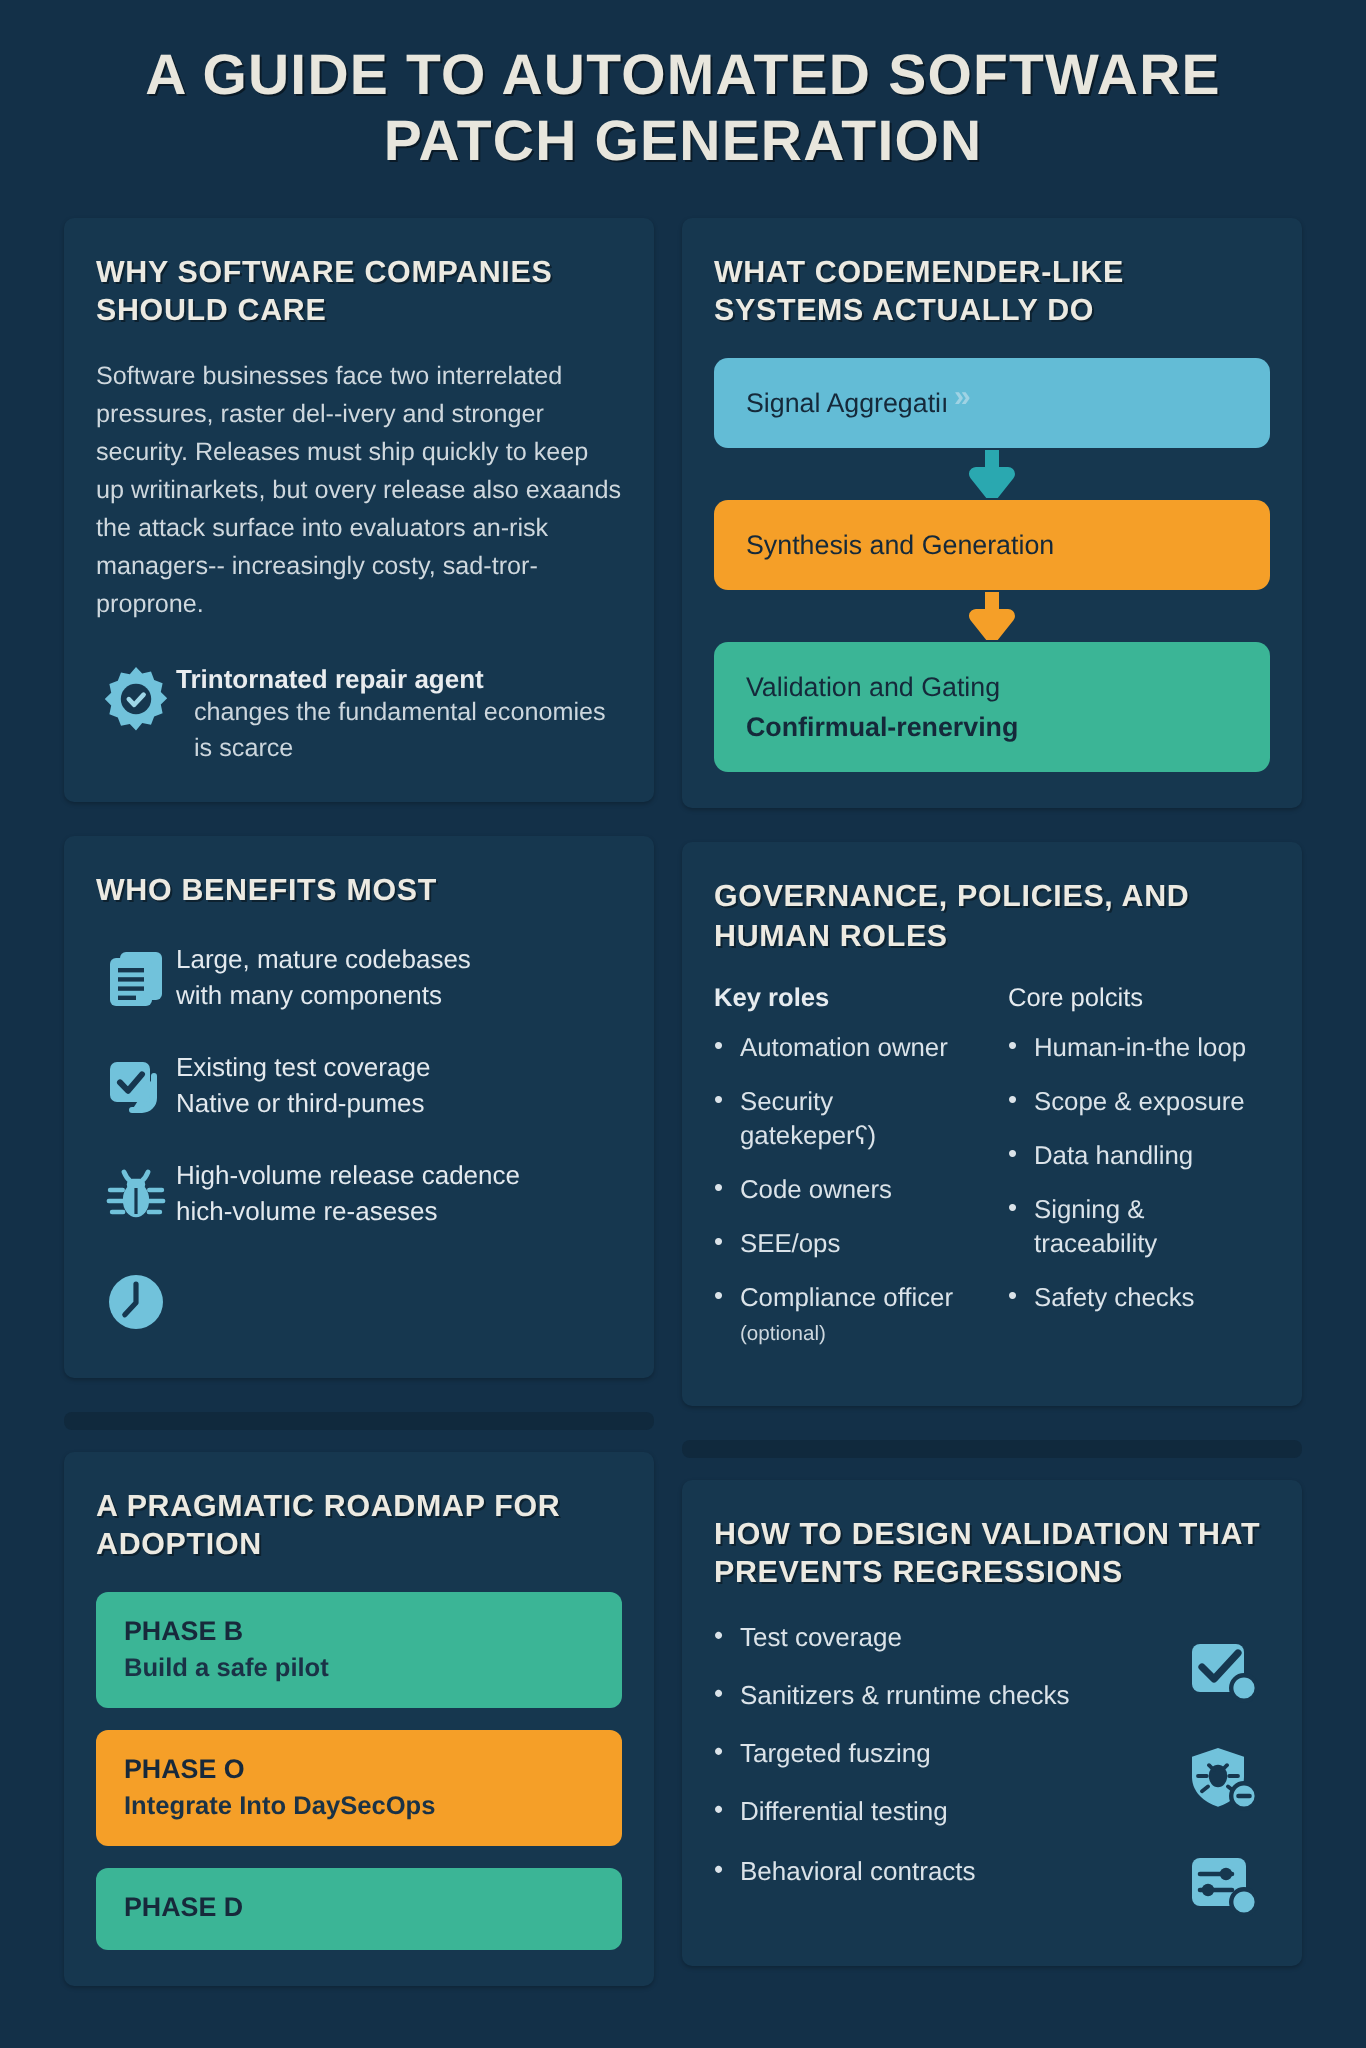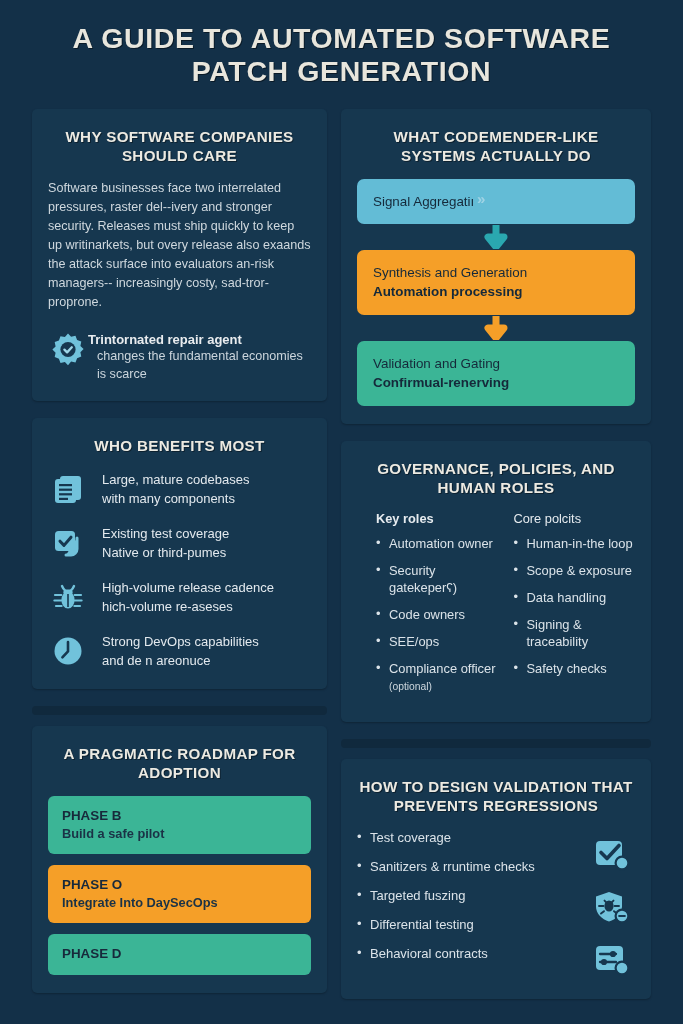--- a/index.html
+++ b/index.html
@@ -59,21 +59,20 @@
 
   h2.sec {
     font-size: 15.2px;
     font-weight: bold;
     line-height: 1.28;
     color: #eceae2;
     letter-spacing: 0.35px;
     text-transform: uppercase;
     text-shadow: 1px 1px 0 rgba(0,0,0,0.4);
     margin-bottom: 13px;
-    text-align: center;
   }
 
   p.body {
     font-size: 12.6px;
     line-height: 1.52;
     color: #cfd8de;
   }
 
   
   .hl {
@@ -131,42 +130,41 @@
     height: 26px;
     display: flex;
     align-items: center;
     justify-content: center;
   }
   .arrow svg { display: block; }
 
   
   .iconrow {
     display: flex;
-    align-items: center;
-    gap: 14px;
+    align-items: flex-start;
     margin-bottom: 14px;
   }
   .iconrow:last-child { margin-bottom: 0; }
   .iconrow .ico {
     flex: 0 0 40px;
     width: 40px;
     height: 40px;
     display: flex;
     align-items: center;
     justify-content: center;
   }
   .iconrow .lines { padding-top: 2px; }
   .iconrow .ln {
     font-size: 13px;
     color: #e3e9ee;
     line-height: 1.42;
   }
 
   
-  .cols2 { display: flex; gap: 16px; margin-left: 19px; }
+  .cols2 { display: flex; gap: 16px; }
   .cols2 > div { flex: 1; }
   .colhead {
     font-size: 12.8px;
     color: #e6ebef;
     margin-bottom: 9px;
   }
   .colhead.bold { font-weight: bold; }
   ul.bul { list-style: none; }
   ul.bul li {
     font-size: 12.9px;
@@ -312,24 +310,20 @@
           </span>
         </div>
 
         <div class="iconrow">
           <span class="ico">
             <svg width="34" height="34" viewBox="0 0 34 34">
               <circle class="icoblue" cx="17" cy="17" r="13.5"></circle>
               <path d="M17 8v9.4l-5.6 6" stroke="#16374f" stroke-width="2.6" fill="none" stroke-linecap="round" stroke-linejoin="round"></path>
             </svg>
           </span>
-          <span class="lines">
-            <div class="ln">Strong DevOps capabilities</div>
-            <div class="ln">and de n areonuce</div>
-          </span>
         </div>
       </div>
 
       <div class="divider"></div>
 
       <div class="panel" style="margin-top:11px;">
         <h2 class="sec">A PRAGMATIC ROADMAP FOR ADOPTION</h2>
 
         <div class="phase green">
           <div class="pt">PHASE B</div>
@@ -358,21 +352,20 @@
         </div>
 
         <div class="arrow">
           <svg width="26" height="24" viewBox="0 0 26 24">
             <path d="M13 0v13M13 22l-8-10h16z" stroke="#2aa8b0" stroke-width="7" fill="#2aa8b0" stroke-linejoin="round"></path>
           </svg>
         </div>
 
         <div class="flowbox amber">
           <div class="l1">Synthesis and Generation</div>
-          <div class="l2">Automation processing</div>
         </div>
 
         <div class="arrow">
           <svg width="26" height="24" viewBox="0 0 26 24">
             <path d="M13 0v13M13 22l-8-10h16z" stroke="#f59f28" stroke-width="7" fill="#f59f28" stroke-linejoin="round"></path>
           </svg>
         </div>
 
         <div class="flowbox green">
           <div class="l1">Validation and Gating</div>

